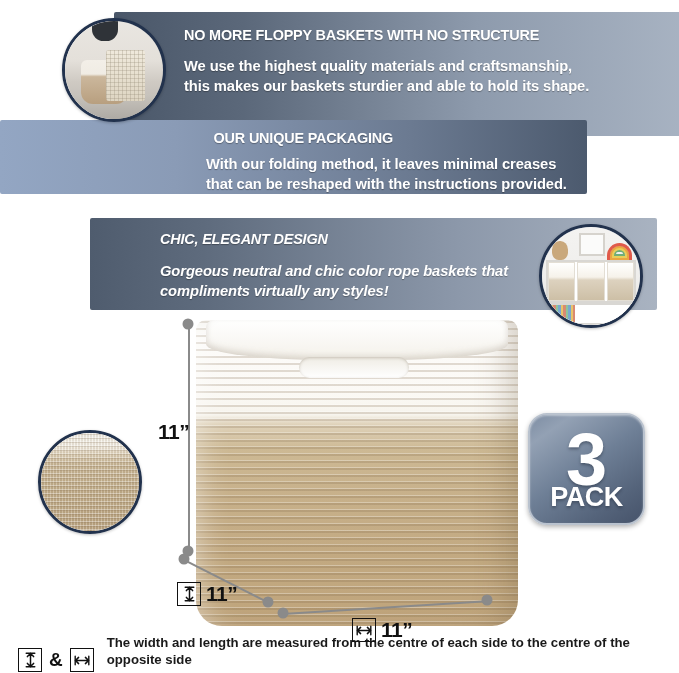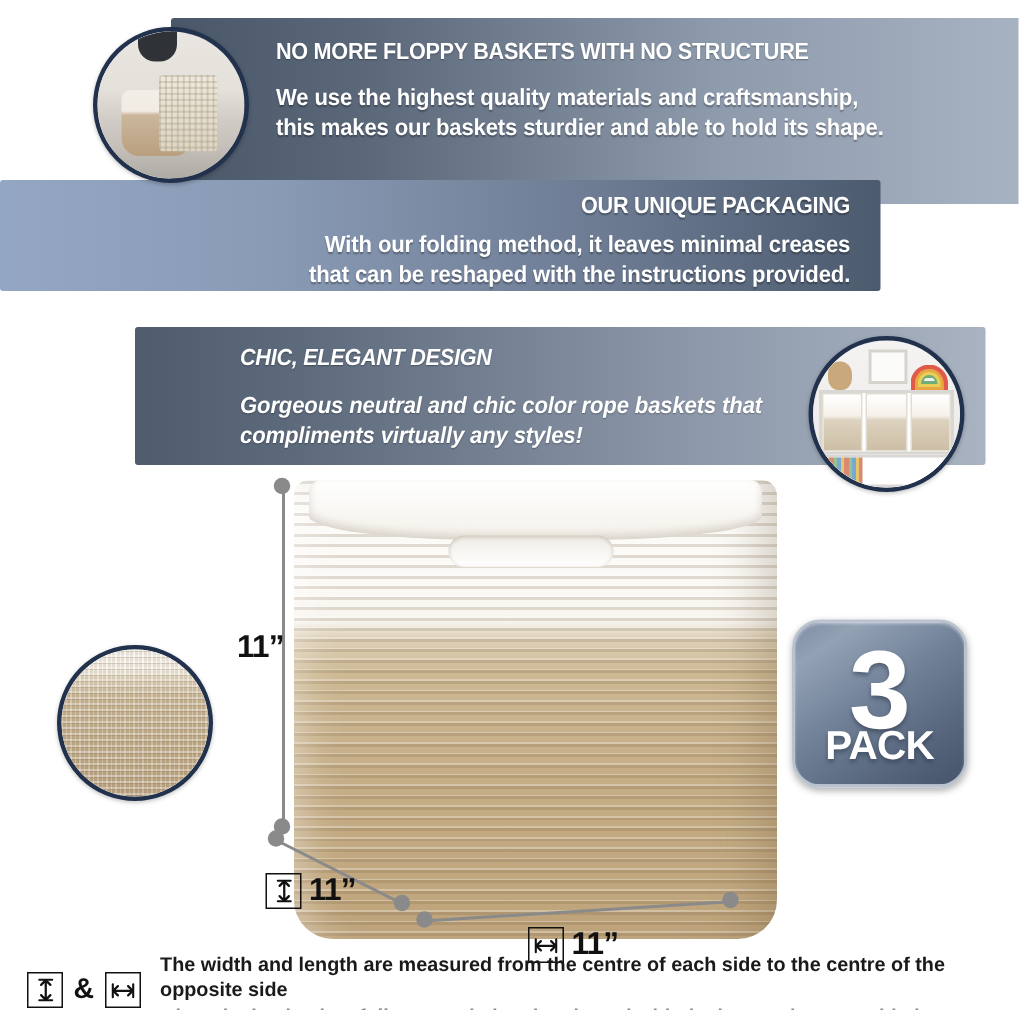--- a/index.html
+++ b/index.html
@@ -308,21 +308,21 @@
         <div class="m2-bin"></div>
       </div>
       <div class="m2-shelf2">
         <div class="m2-books"></div>
         <div></div>
         <div></div>
       </div>
     </div>
   </div>
 
-  <div class="banner-text" style="position:absolute; right:112px; top:9px; text-align:right;">
+  <div class="banner-text" style="position:absolute; right:112px; top:9px; ">
     <div class="banner-head">OUR UNIQUE PACKAGING</div>
     <div class="banner-body" style="margin-top:7px;">
       <div>With our folding method, it leaves minimal creases</div>
       <div>that can be reshaped with the instructions provided.</div>
     </div>
   </div>
 </section>
 
 <section class="banner" id="banner-3">
   <div class="banner-bar"></div>

